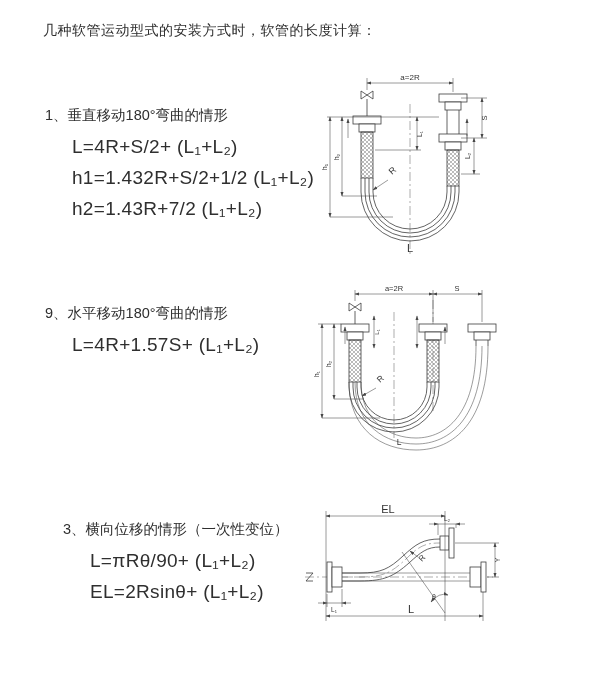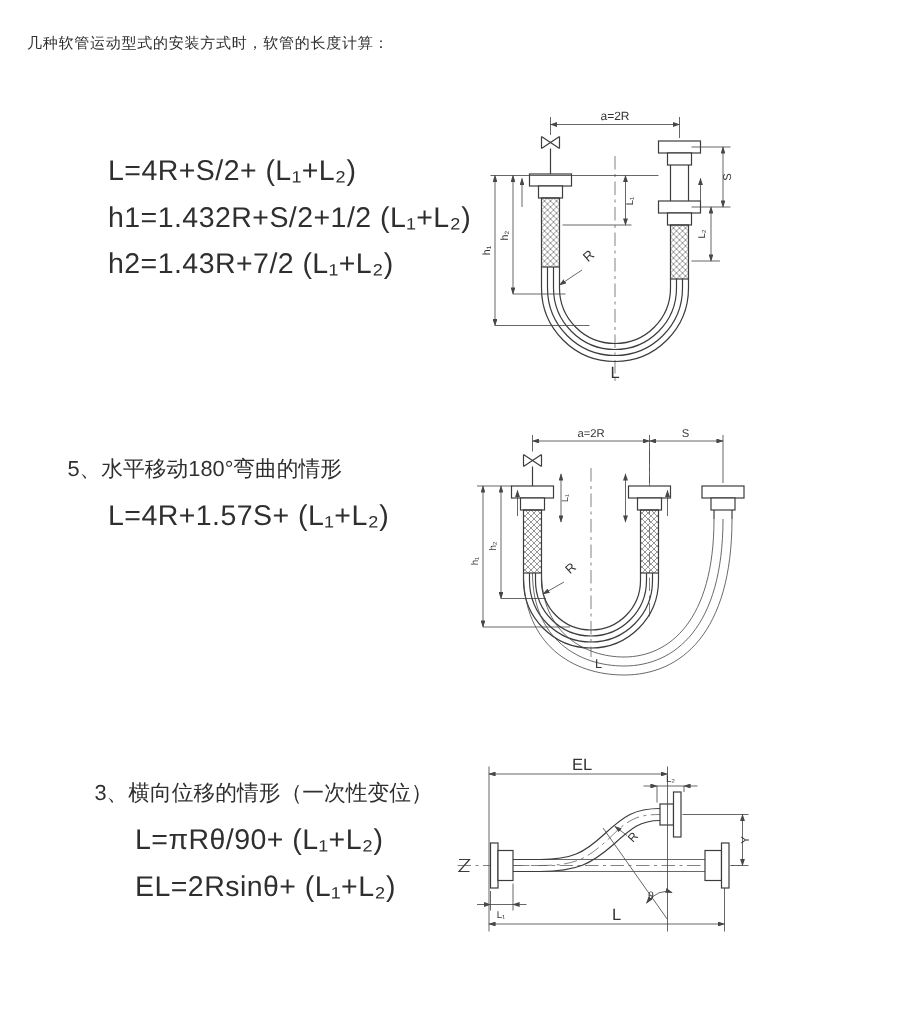--- a/index.html
+++ b/index.html
@@ -1,46 +1,47 @@
 <!DOCTYPE html>
 <html><head>
 <meta charset="utf-8">
 <style>
   html,body{margin:0;padding:0}
   body{
     width:600px;height:675px;background:#ffffff;position:relative;overflow:hidden;
     font-family:"Liberation Sans","DejaVu Sans",sans-serif;color:#2f2f2f;
   }
   .abs{position:absolute}
-  .doc-title{left:18px;top:22px;font-size:10px;letter-spacing:.5px;white-space:nowrap}
+  .doc-title{left:43px;top:22px;font-size:14px;letter-spacing:.5px;white-space:nowrap}
   .section{white-space:nowrap}
   .heading{font-size:14.5px;line-height:20px;margin-bottom:12px}
   .formula{font-size:19px;line-height:20px;margin-bottom:11px;padding-left:27px;letter-spacing:.3px}
   svg{position:absolute;overflow:visible}
   svg text{fill:#333;font-family:"Liberation Sans","DejaVu Sans",sans-serif}
   .draw{stroke:#3c3c3c;stroke-width:.8;fill:none}
   .thin{stroke:#4a4a4a;stroke-width:.55;fill:none}
   .dim{stroke:#474747;stroke-width:.55;fill:none}
   .cl{stroke:#5a5a5a;stroke-width:.5;fill:none;stroke-dasharray:9 3 2 3}
   .flange{stroke:#3c3c3c;stroke-width:.8;fill:#ffffff}
   .braid{stroke:#3c3c3c;stroke-width:.8}
 </style>
 </head>
 <body>
 
 <div class="abs doc-title">几种软管运动型式的安装方式时，软管的长度计算：</div>
 
 <div class="abs section" style="left:45px;top:105px">
+  <div class="heading">1、垂直移动180°弯曲的情形</div>
   <div class="formula">L=4R+S/2+ (L₁+L₂)</div>
   <div class="formula">h1=1.432R+S/2+1/2 (L₁+L₂)</div>
   <div class="formula">h2=1.43R+7/2 (L₁+L₂)</div>
 </div>
 
 <div class="abs section" style="left:45px;top:303px">
-  <div class="heading">5、水平移动180°弯曲的情形</div>
+  <div class="heading">9、水平移动180°弯曲的情形</div>
   <div class="formula">L=4R+1.57S+ (L₁+L₂)</div>
 </div>
 
 <div class="abs section" style="left:63px;top:519px">
   <div class="heading">3、横向位移的情形（一次性变位）</div>
   <div class="formula">L=πRθ/90+ (L₁+L₂)</div>
   <div class="formula">EL=2Rsinθ+ (L₁+L₂)</div>
 </div>
 
 <svg style="left:315px;top:70px" width="265" height="188" viewBox="0 0 265 188">

